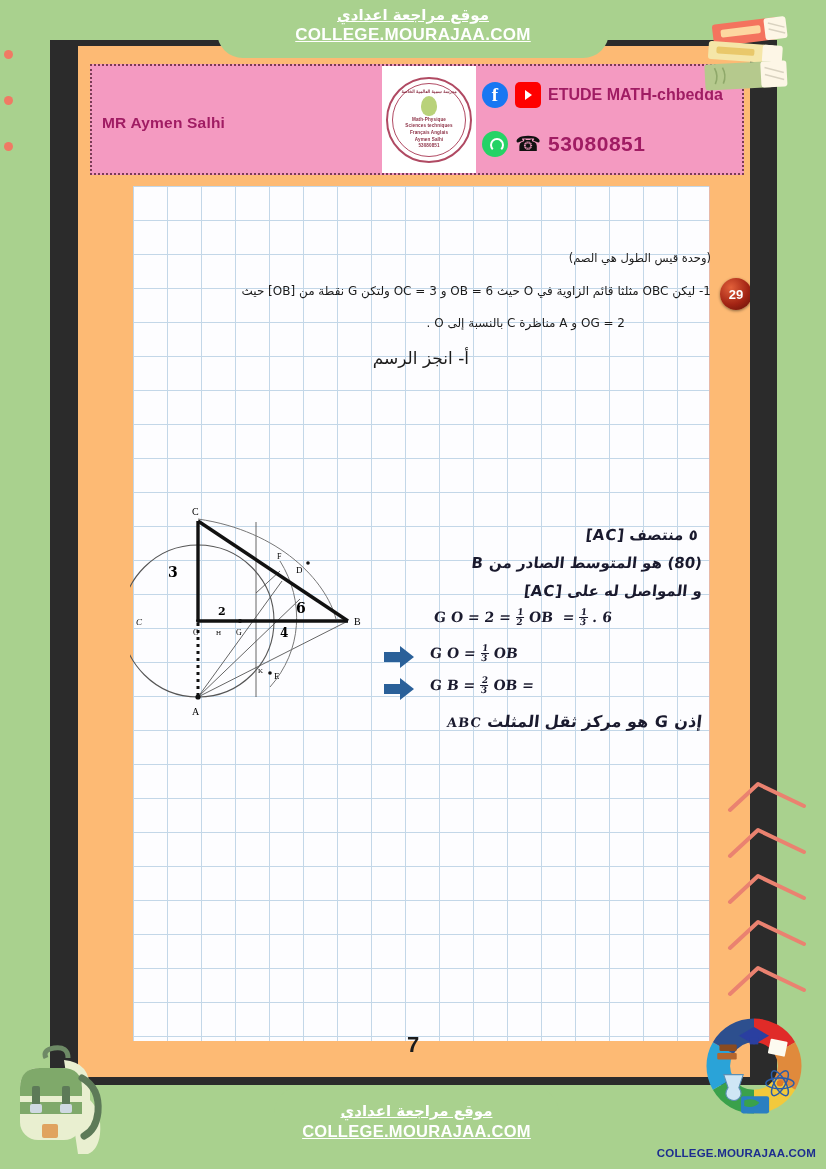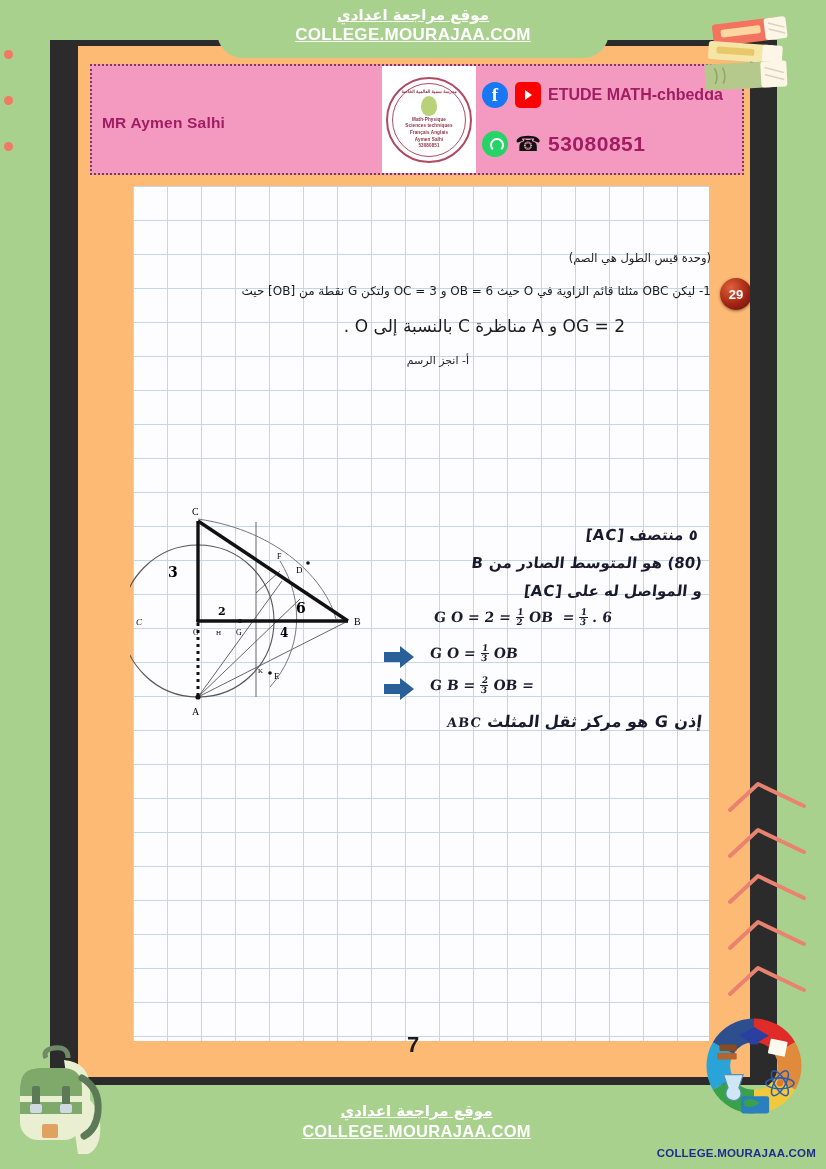--- a/index.html
+++ b/index.html
@@ -114,22 +114,22 @@
     margin-left:33px;
   }
 
   
   .prob{position:absolute;left:55px;top:205px;width:578px;z-index:7;
     direction:rtl;text-align:right;color:#1b1b1b;
     font-family:"DejaVu Sans", sans-serif;}
   .pl{margin:0 0 16px 0;line-height:1.35;white-space:nowrap;}
   .pl.t0{font-size:11.5px;padding-left:38px;}
   .pl.t1{font-size:12px;}
-  .pl.t2{font-size:17px;padding-right:86px;}
-  .pl.t3{font-size:11px;padding-right:242px;}
+  .pl.t2{font-size:12px;padding-right:86px;}
+  .pl.t3{font-size:17px;padding-right:242px;}
   .pl.t4{font-size:12px;padding-right:168px;}
   .pl.t5{font-size:12px;padding-right:36px;}
 
   
   .figure{position:absolute;left:52px;top:455px;width:280px;height:240px;z-index:8;}
 
   
   .hand{
     position:absolute;z-index:9;color:#1a1a2e;
     font-family:"DejaVu Sans", sans-serif;

